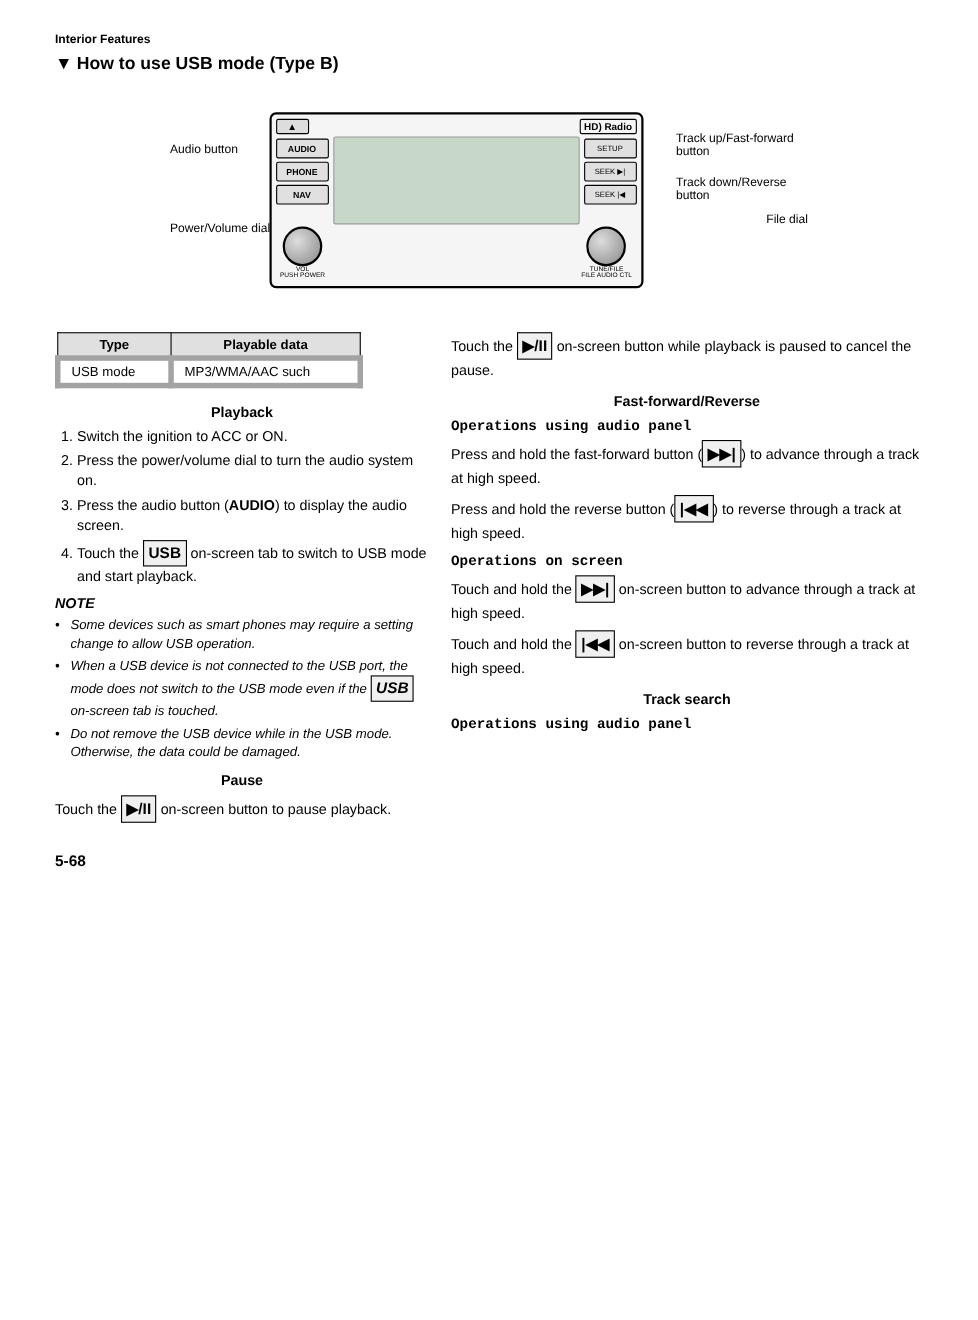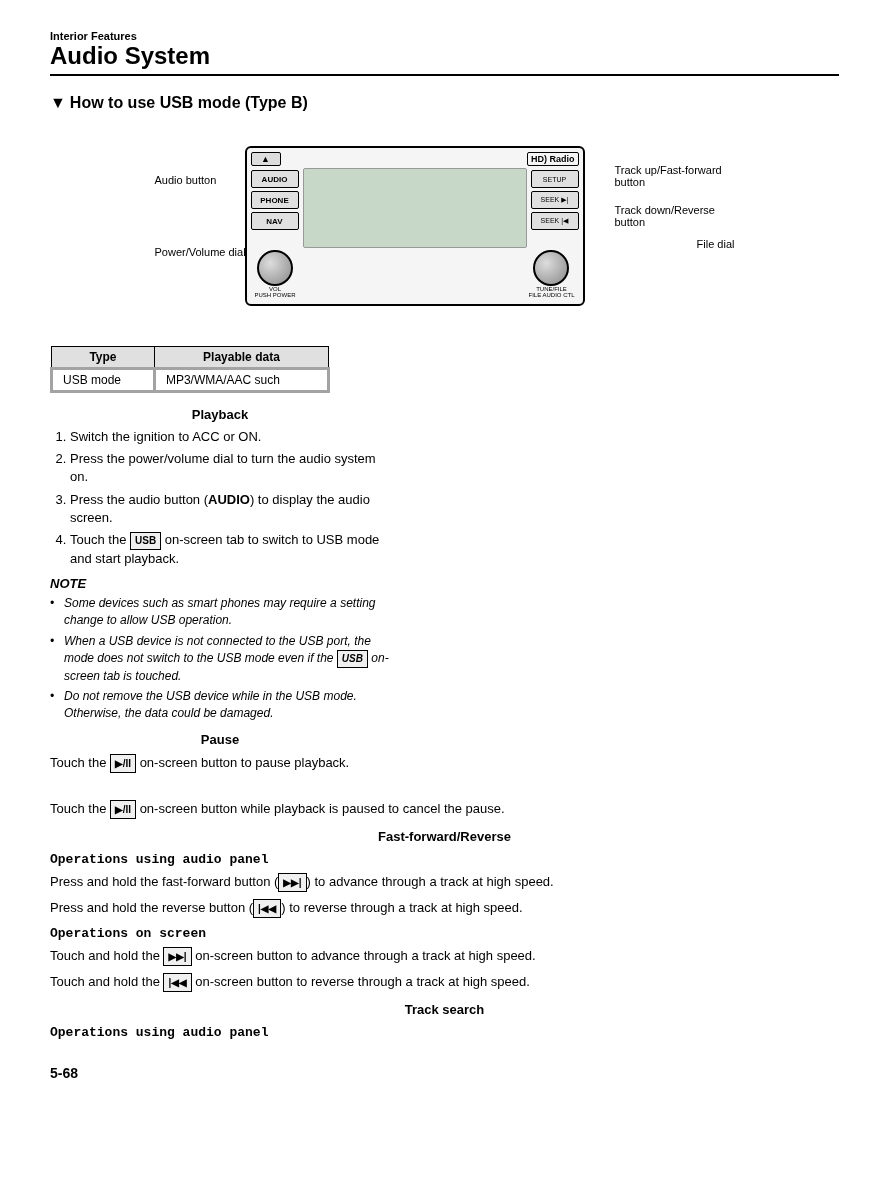--- a/index.html
+++ b/index.html
@@ -193,21 +193,20 @@
     }
     .label-right-file {
       position: absolute;
       right: 0;
       top: 112px;
       font-size: 11px;
     }
     .two-col {
       display: flex;
       gap: 20px;
-      flex-direction: column;
     }
     .left-col {
       width: 340px;
       flex-shrink: 0;
     }
     .right-col {
       flex: 1;
     }
     table.type-table {
       border-collapse: collapse;
@@ -216,21 +215,21 @@
     }
     table.type-table th {
       border: 1px solid #000;
       padding: 3px 10px;
       background: #e0e0e0;
       font-size: 12px;
       font-weight: bold;
       text-align: center;
     }
     table.type-table td {
-      border: 3px solid #a3a3a3;
+      border: 5px solid #a3a3a3;
       padding: 3px 10px;
       font-size: 12px;
       text-align: left;
     }
     .subheading-underline {
       font-size: 13px;
       font-weight: bold;
       margin-bottom: 6px;
       margin-top: 10px;
       text-align: center;
@@ -277,37 +276,36 @@
     }
     p.body-text {
       font-size: 13px;
       line-height: 1.5;
       margin-bottom: 6px;
     }
     .inline-btn {
       display: inline-block;
       border: 1px solid #000;
       padding: 1px 4px;
-      font-size: 10px;
+      font-size: 14px;
       background: #f0f0f0;
       border-radius: 0;
       font-weight: bold;
     }
     .page-number {
       font-size: 14px;
       font-weight: bold;
       margin-top: 20px;
     }
   </style>
 </head>
 <body>
 
 <div class="header-section">
   <div class="interior-features">Interior Features</div>
-  <div class="page-title">Audio System</div>
 </div>
 
 <div class="section-heading">How to use USB mode (Type B)</div>
 
 <div class="diagram-area">
   <div class="diagram-container">
 
     <div class="label-left-audio">Audio button</div>
     <div class="label-left-power">Power/Volume dial</div>
 

